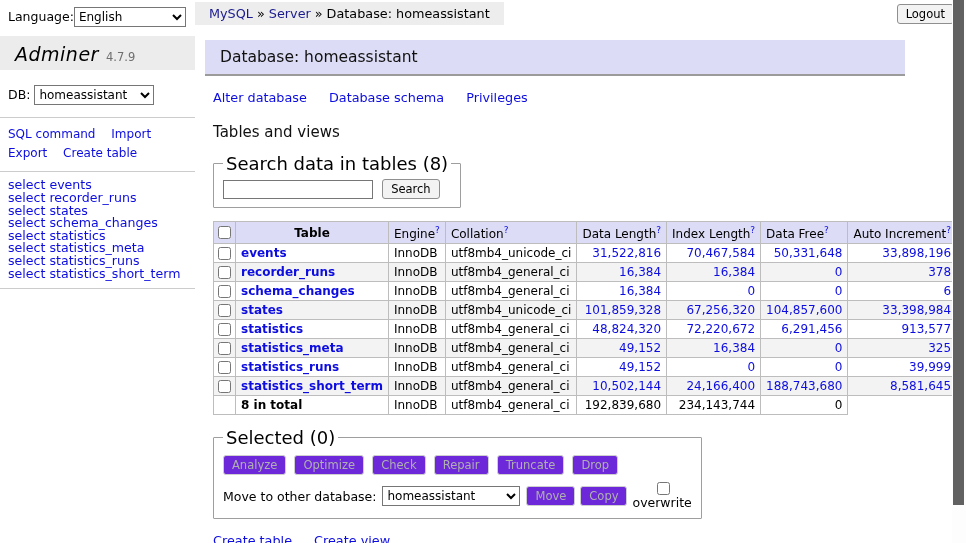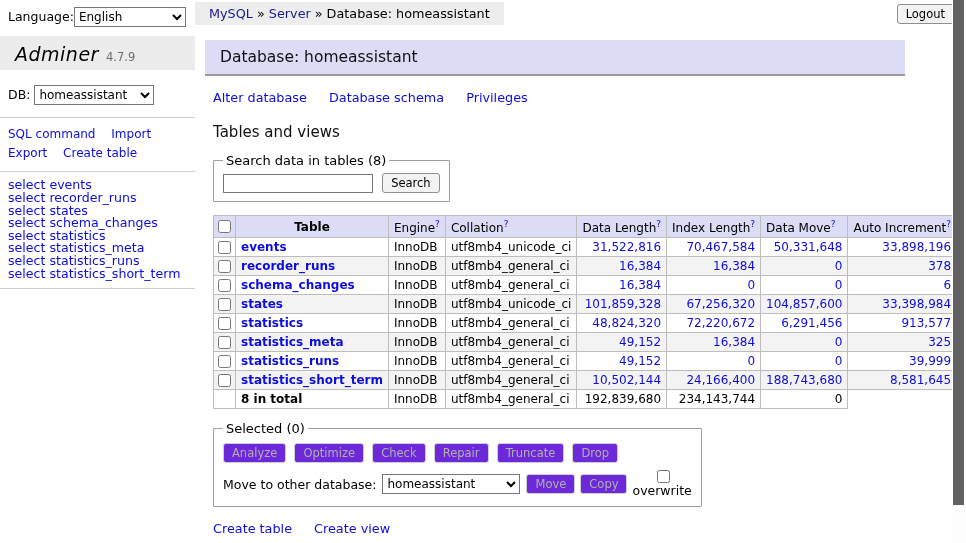--- a/index.html
+++ b/index.html
@@ -55,21 +55,21 @@
     font-size: 15.5px; font-weight: 400; color: #111;
   }
   .link-row { margin: 14px 0 0 18px; font-size: 12.8px; }
   .link-row a { margin-right: 18px; }
   h3.section-title { margin: 18px 0 0 18px; font-size: 15px; font-weight: 400; color: #111; }
 
   fieldset {
     margin: 12px 0 0 18px; border: 1px solid #9e9e9e; border-radius: 1px;
     padding: 5px 9px 8px 9px; width: fit-content;
   }
-  legend { font-size: 13px; padding: 0 3px; }
+  legend { font-size: 18px; padding: 0 3px; }
   .search-input { width: 150px; height: 19px; border: 1px solid #767676; font-size: 12px; padding: 1px 4px; margin-right: 5px;
     font-family: "DejaVu Sans", "Liberation Sans", sans-serif; }
 
   
   table.grid { border-collapse: collapse; margin: 13px 0 0 18px; font-size: 12px; }
   table.grid th, table.grid td {
     border: 1px solid #bdbdbd; padding: 2px 5px; white-space: nowrap; height: 13px;
     font-weight: 400; text-align: left;
   }
   table.grid thead th { background: #dcdcf6; }
@@ -158,21 +158,21 @@
 
   <table class="grid" id="tables-grid">
     <thead>
         <tr>
           <th class="chk-cell"><input type="checkbox" style=""></th>
           <th class="hmain"><span>Table</span></th>
           <th><span>Engine</span><sup class="help-sup"><a>?</a></sup></th>
           <th><span>Collation</span><sup class="help-sup"><a>?</a></sup></th>
           <th><span>Data Length</span><sup class="help-sup"><a>?</a></sup></th>
           <th><span>Index Length</span><sup class="help-sup"><a>?</a></sup></th>
-          <th><span>Data Move</span><sup class="help-sup"><a>?</a></sup></th>
+          <th><span>Data Free</span><sup class="help-sup"><a>?</a></sup></th>
           <th><span>Auto Increment</span><sup class="help-sup"><a>?</a></sup></th>
           <th class=" col-rows"><span>Rows</span></th>
         </tr>
       </thead>
     <tbody>
         <tr>
           <td class="chk-cell"><input type="checkbox" style=""></td>
           <td class="name-cell"><a>events</a></td>
           <td>InnoDB</td>
           <td>utf8mb4_unicode_ci</td>

